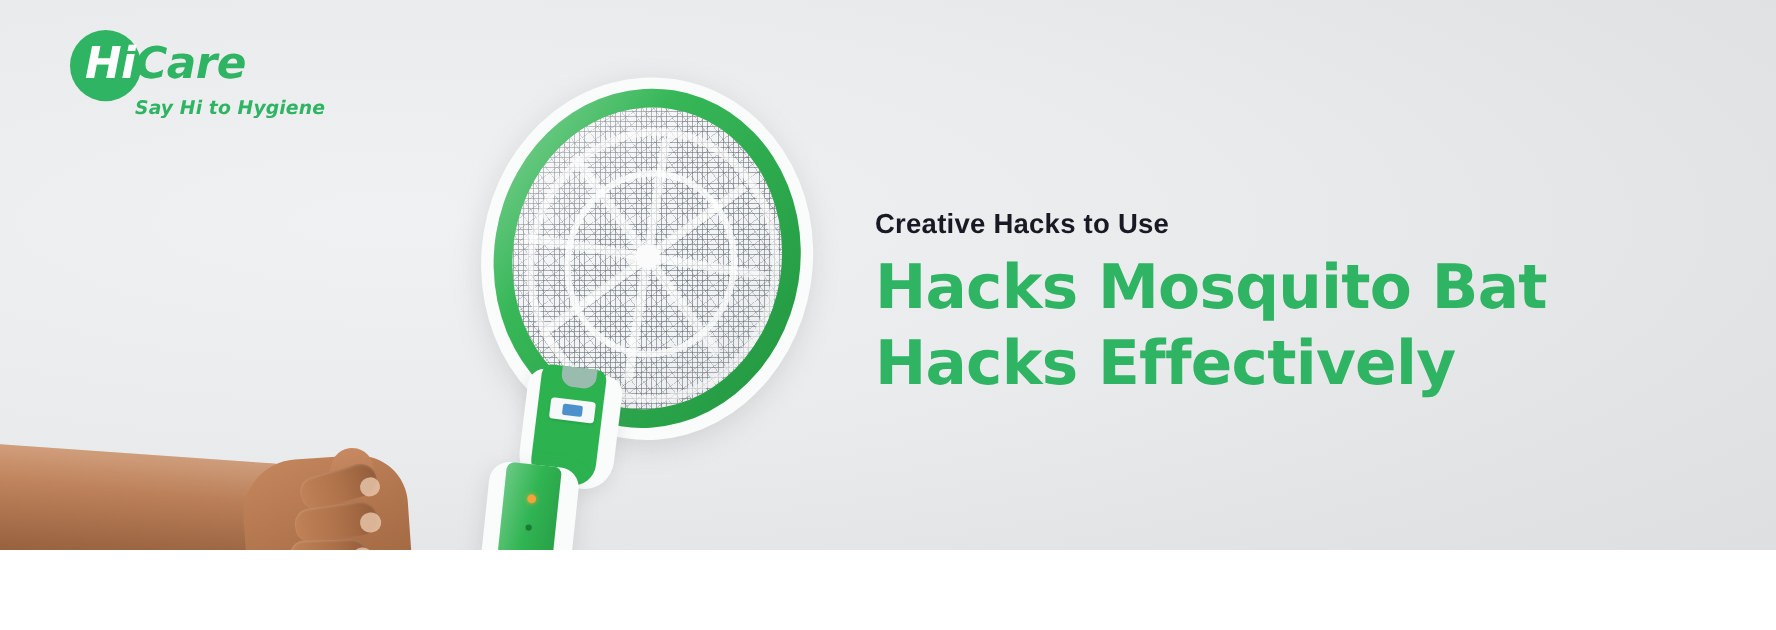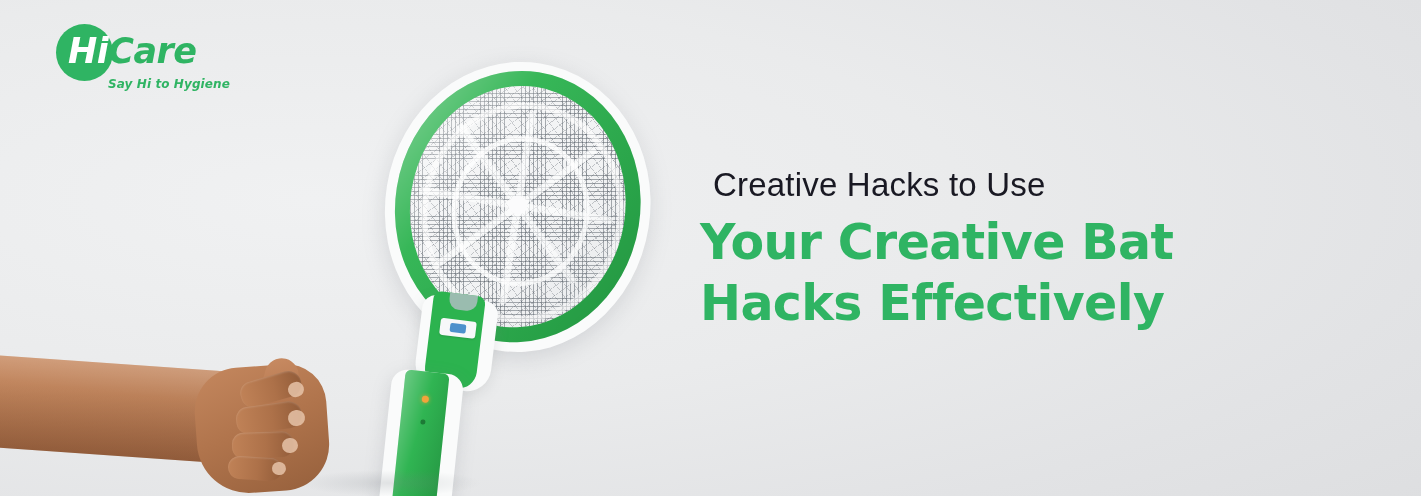--- a/index.html
+++ b/index.html
@@ -3,21 +3,21 @@
 <meta charset="utf-8">
 <style>
   html, body {
     margin: 0;
     padding: 0;
     background: #ffffff;
   }
   .banner {
     position: relative;
     width: 1421px;
-    height: 496px;
+    height: 440px;
     overflow: hidden;
     background: radial-gradient(ellipse 120% 110% at 22% 40%, #F0F1F2 0%, #EAEBEC 38%, #E2E3E5 66%, #DADBDD 100%);
     font-family: "Liberation Sans", sans-serif;
   }
 
   
   .logo {
     position: absolute;
     left: 56px;
     top: 22px;
@@ -45,43 +45,43 @@
     white-space: nowrap;
     line-height: 1;
   }
   .logo-hi { color: #FFFFFF; }
   .logo-care { color: #2FB463; }
   .logo-tagline {
     position: absolute;
     left: 52px;
     top: 55px;
     font-family: "DejaVu Sans", sans-serif;
-    font-size: 12px;
+    font-size: 15px;
     font-weight: bold;
     font-style: italic;
     color: #2FB463;
     white-space: nowrap;
     letter-spacing: 0.1px;
   }
 
   
   .copy {
     position: absolute;
     left: 700px;
     top: 166px;
     width: 640px;
   }
   .kicker {
     font-family: "Liberation Sans", sans-serif;
-    font-size: 33px;
-    font-weight: 400;
+    font-size: 22px;
+    font-weight: 700;
     color: #191923;
     letter-spacing: 0.2px;
     line-height: 1.18;
-    margin: 0 0 8px 13px;
+    margin: 0 0 8px 0;
     white-space: nowrap;
   }
   .headline {
     font-family: "DejaVu Sans", sans-serif;
     font-size: 49px;
     font-weight: bold;
     color: #2FB463;
     line-height: 1.24;
     letter-spacing: -0.6px;
     margin: 0;
@@ -429,17 +429,17 @@
     <div class="finger f3"></div>
     <div class="finger f4"></div>
     <div class="nail n1"></div>
     <div class="nail n2"></div>
     <div class="nail n3"></div>
     <div class="nail n4"></div>
   </div>
 
   <div class="copy">
     <p class="kicker">Creative Hacks to Use</p>
-    <p class="headline">Your Creative Bat</p>
+    <p class="headline">Hacks Mosquito Bat</p>
     <p class="headline">Hacks Effectively</p>
   </div>
 
 </div>
 
 </body></html>

